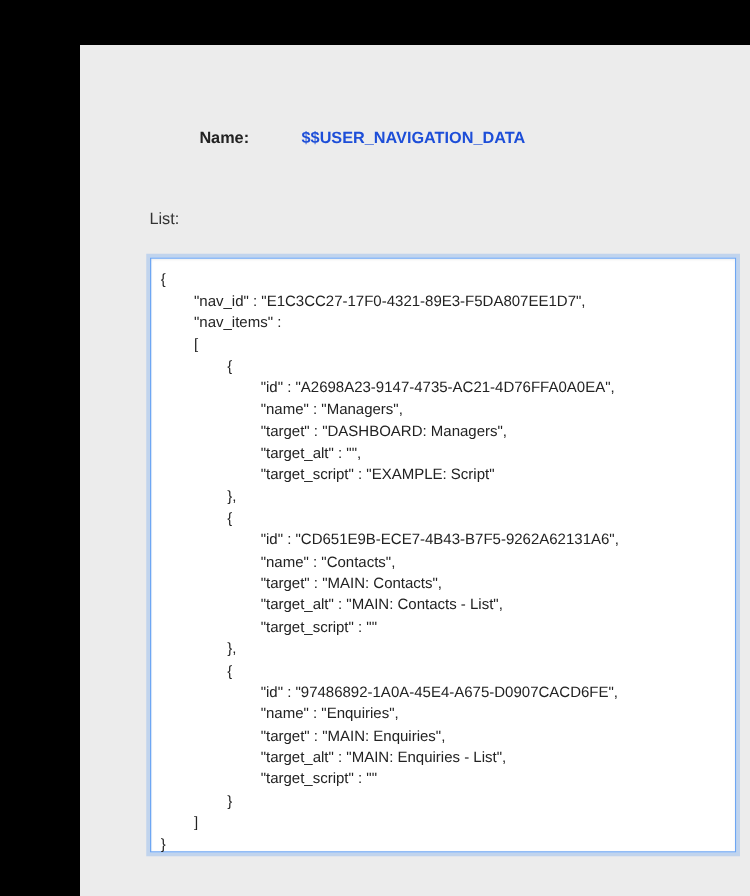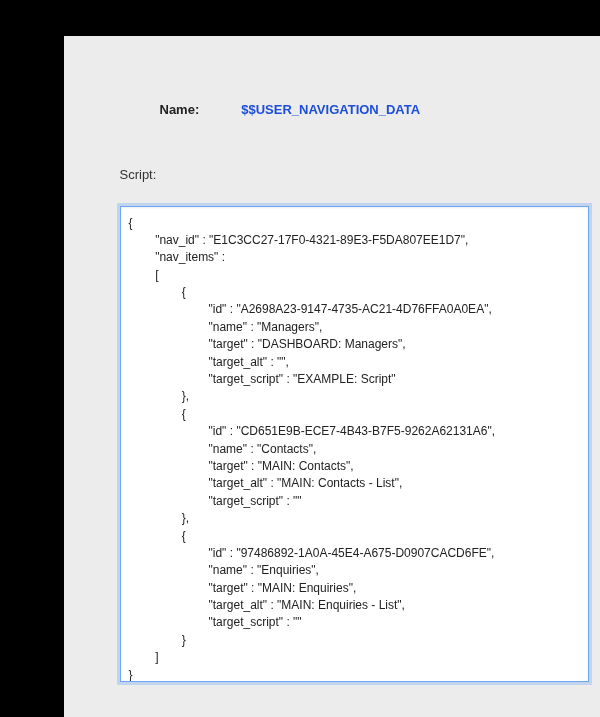--- a/index.html
+++ b/index.html
@@ -147,21 +147,21 @@
     </div>
     <div class="title">Current Value</div>
   </div>
 
   <div class="content">
     <div class="row-name">
       <span class="label-name">Name:</span>
       <span class="value-name">$$USER_NAVIGATION_DATA</span>
     </div>
 
-    <div class="label-value">Script:</div>
+    <div class="label-value">List:</div>
 
     <textarea class="textbox" readonly="" spellcheck="false" style="">{
 	"nav_id" : "E1C3CC27-17F0-4321-89E3-F5DA807EE1D7",
 	"nav_items" : 
 	[
 		{
 			"id" : "A2698A23-9147-4735-AC21-4D76FFA0A0EA",
 			"name" : "Managers",
 			"target" : "DASHBOARD: Managers",
 			"target_alt" : "",

